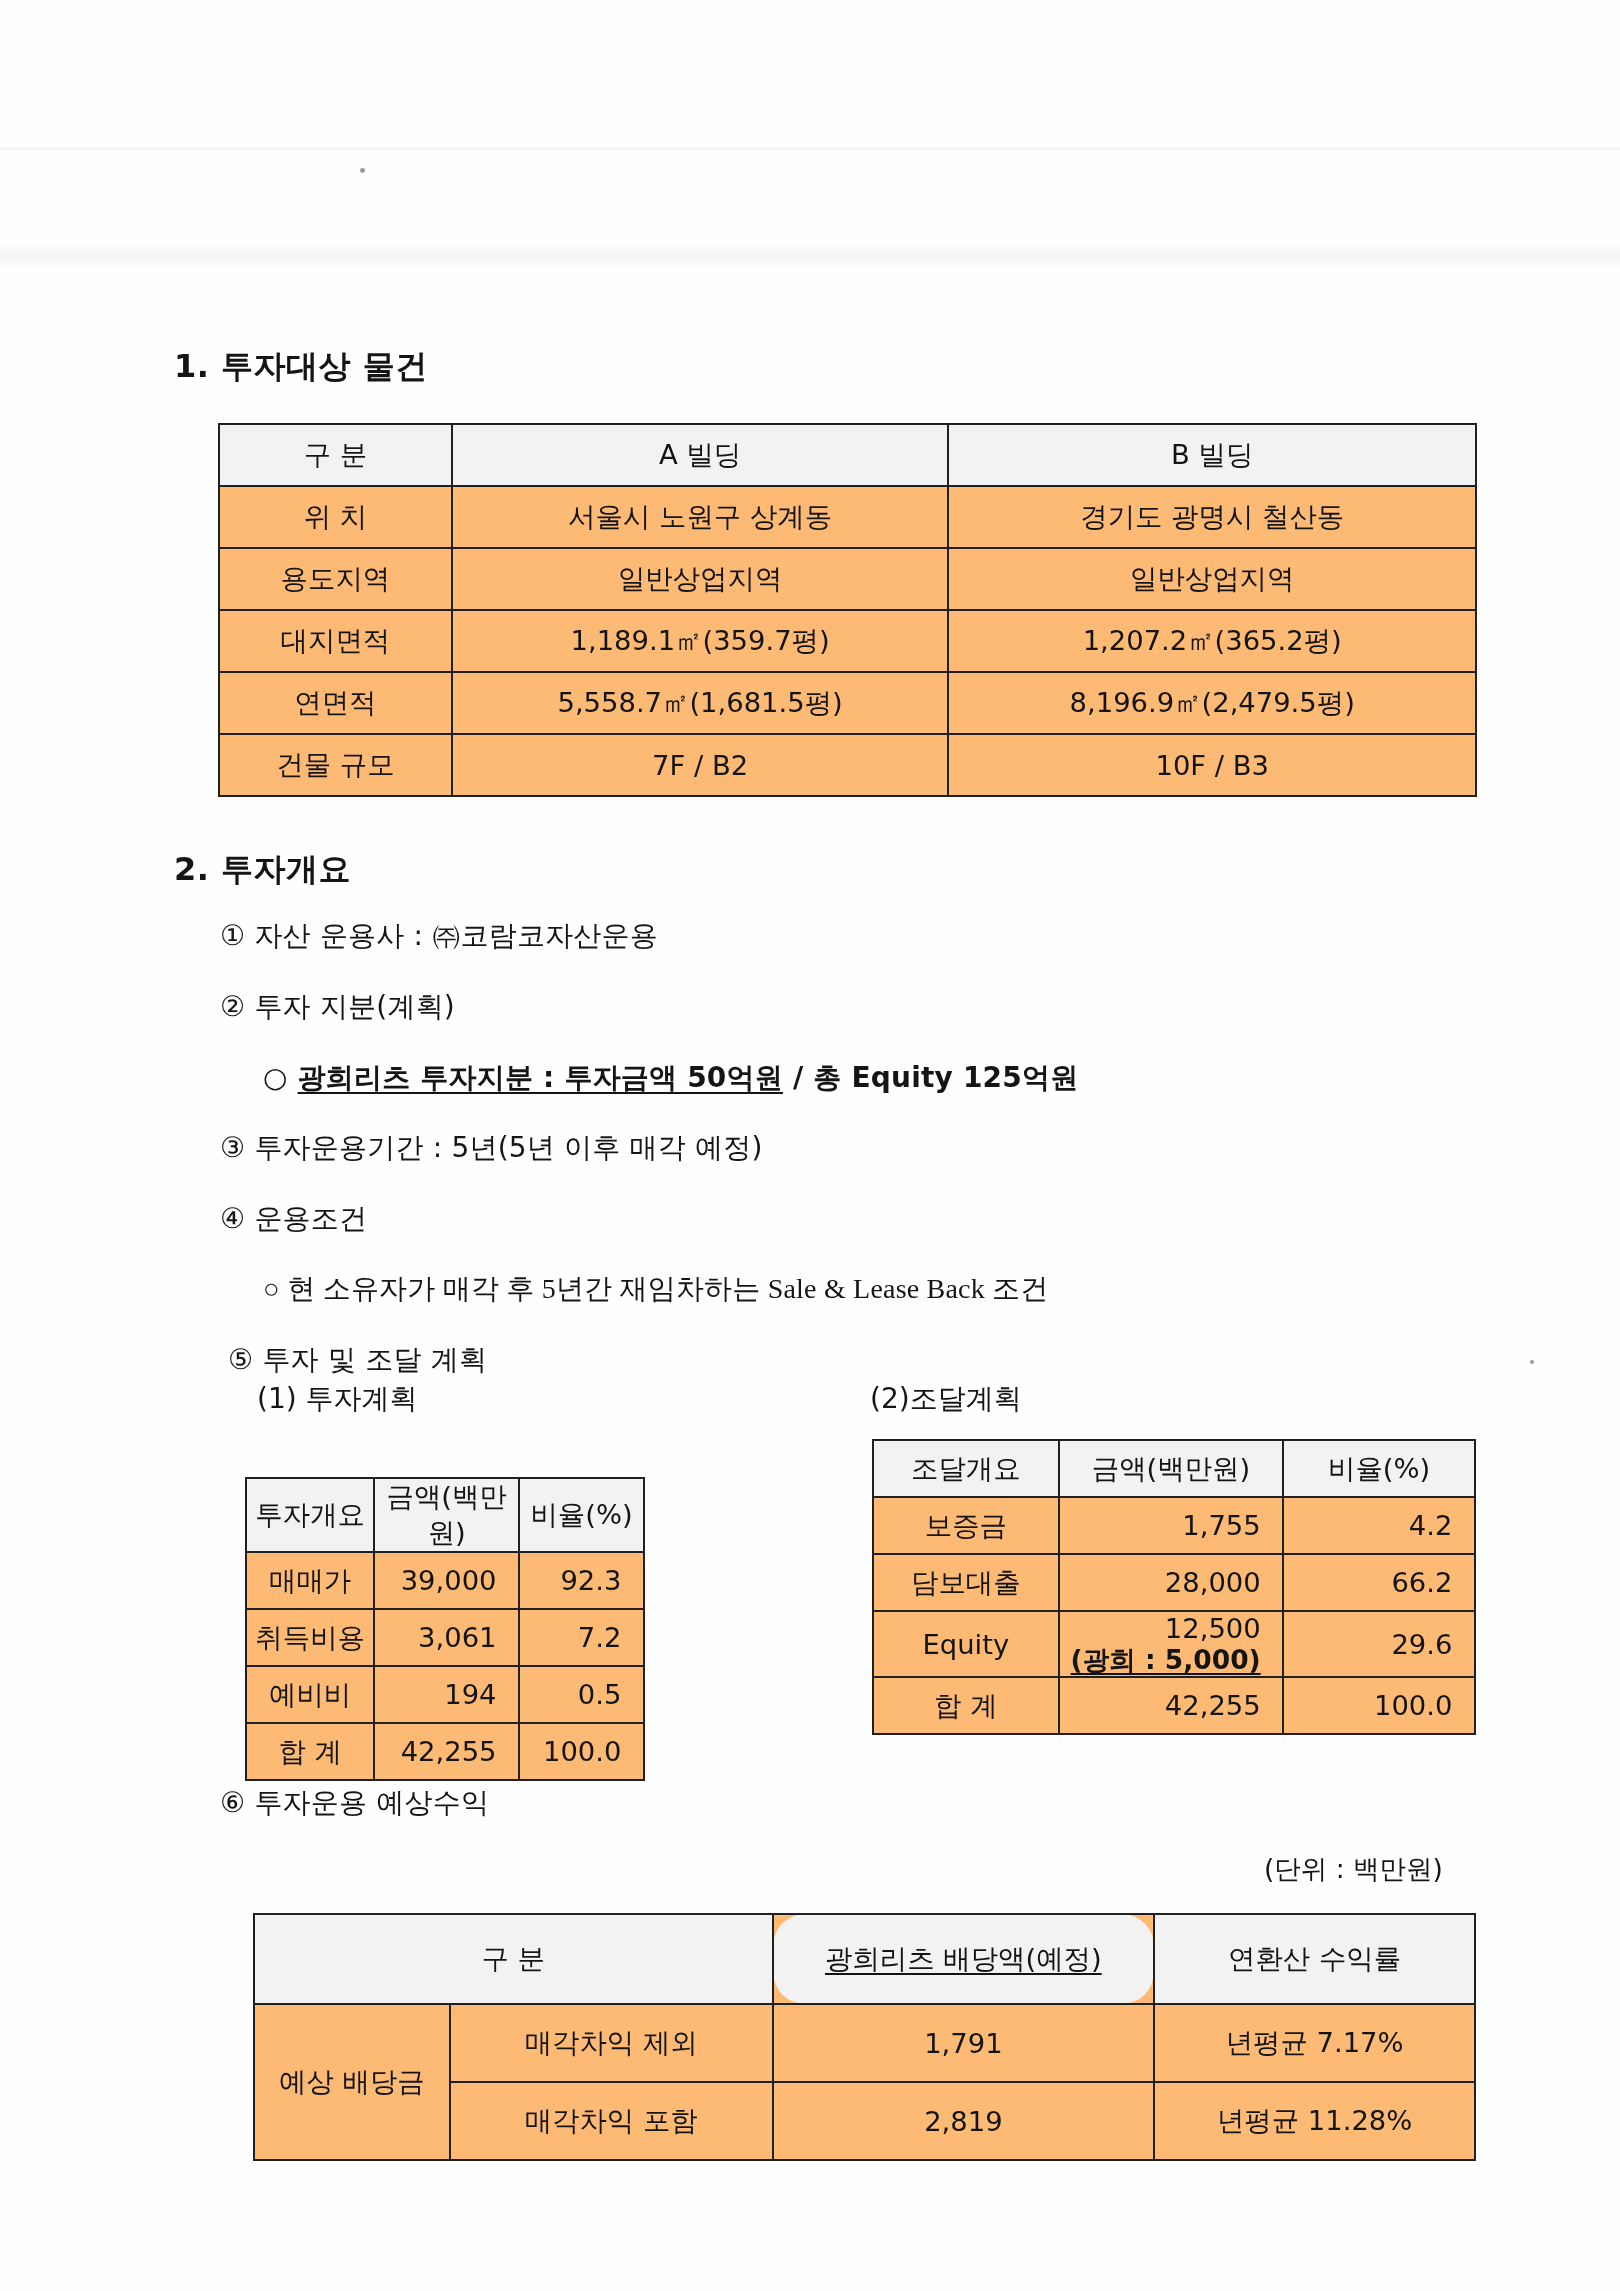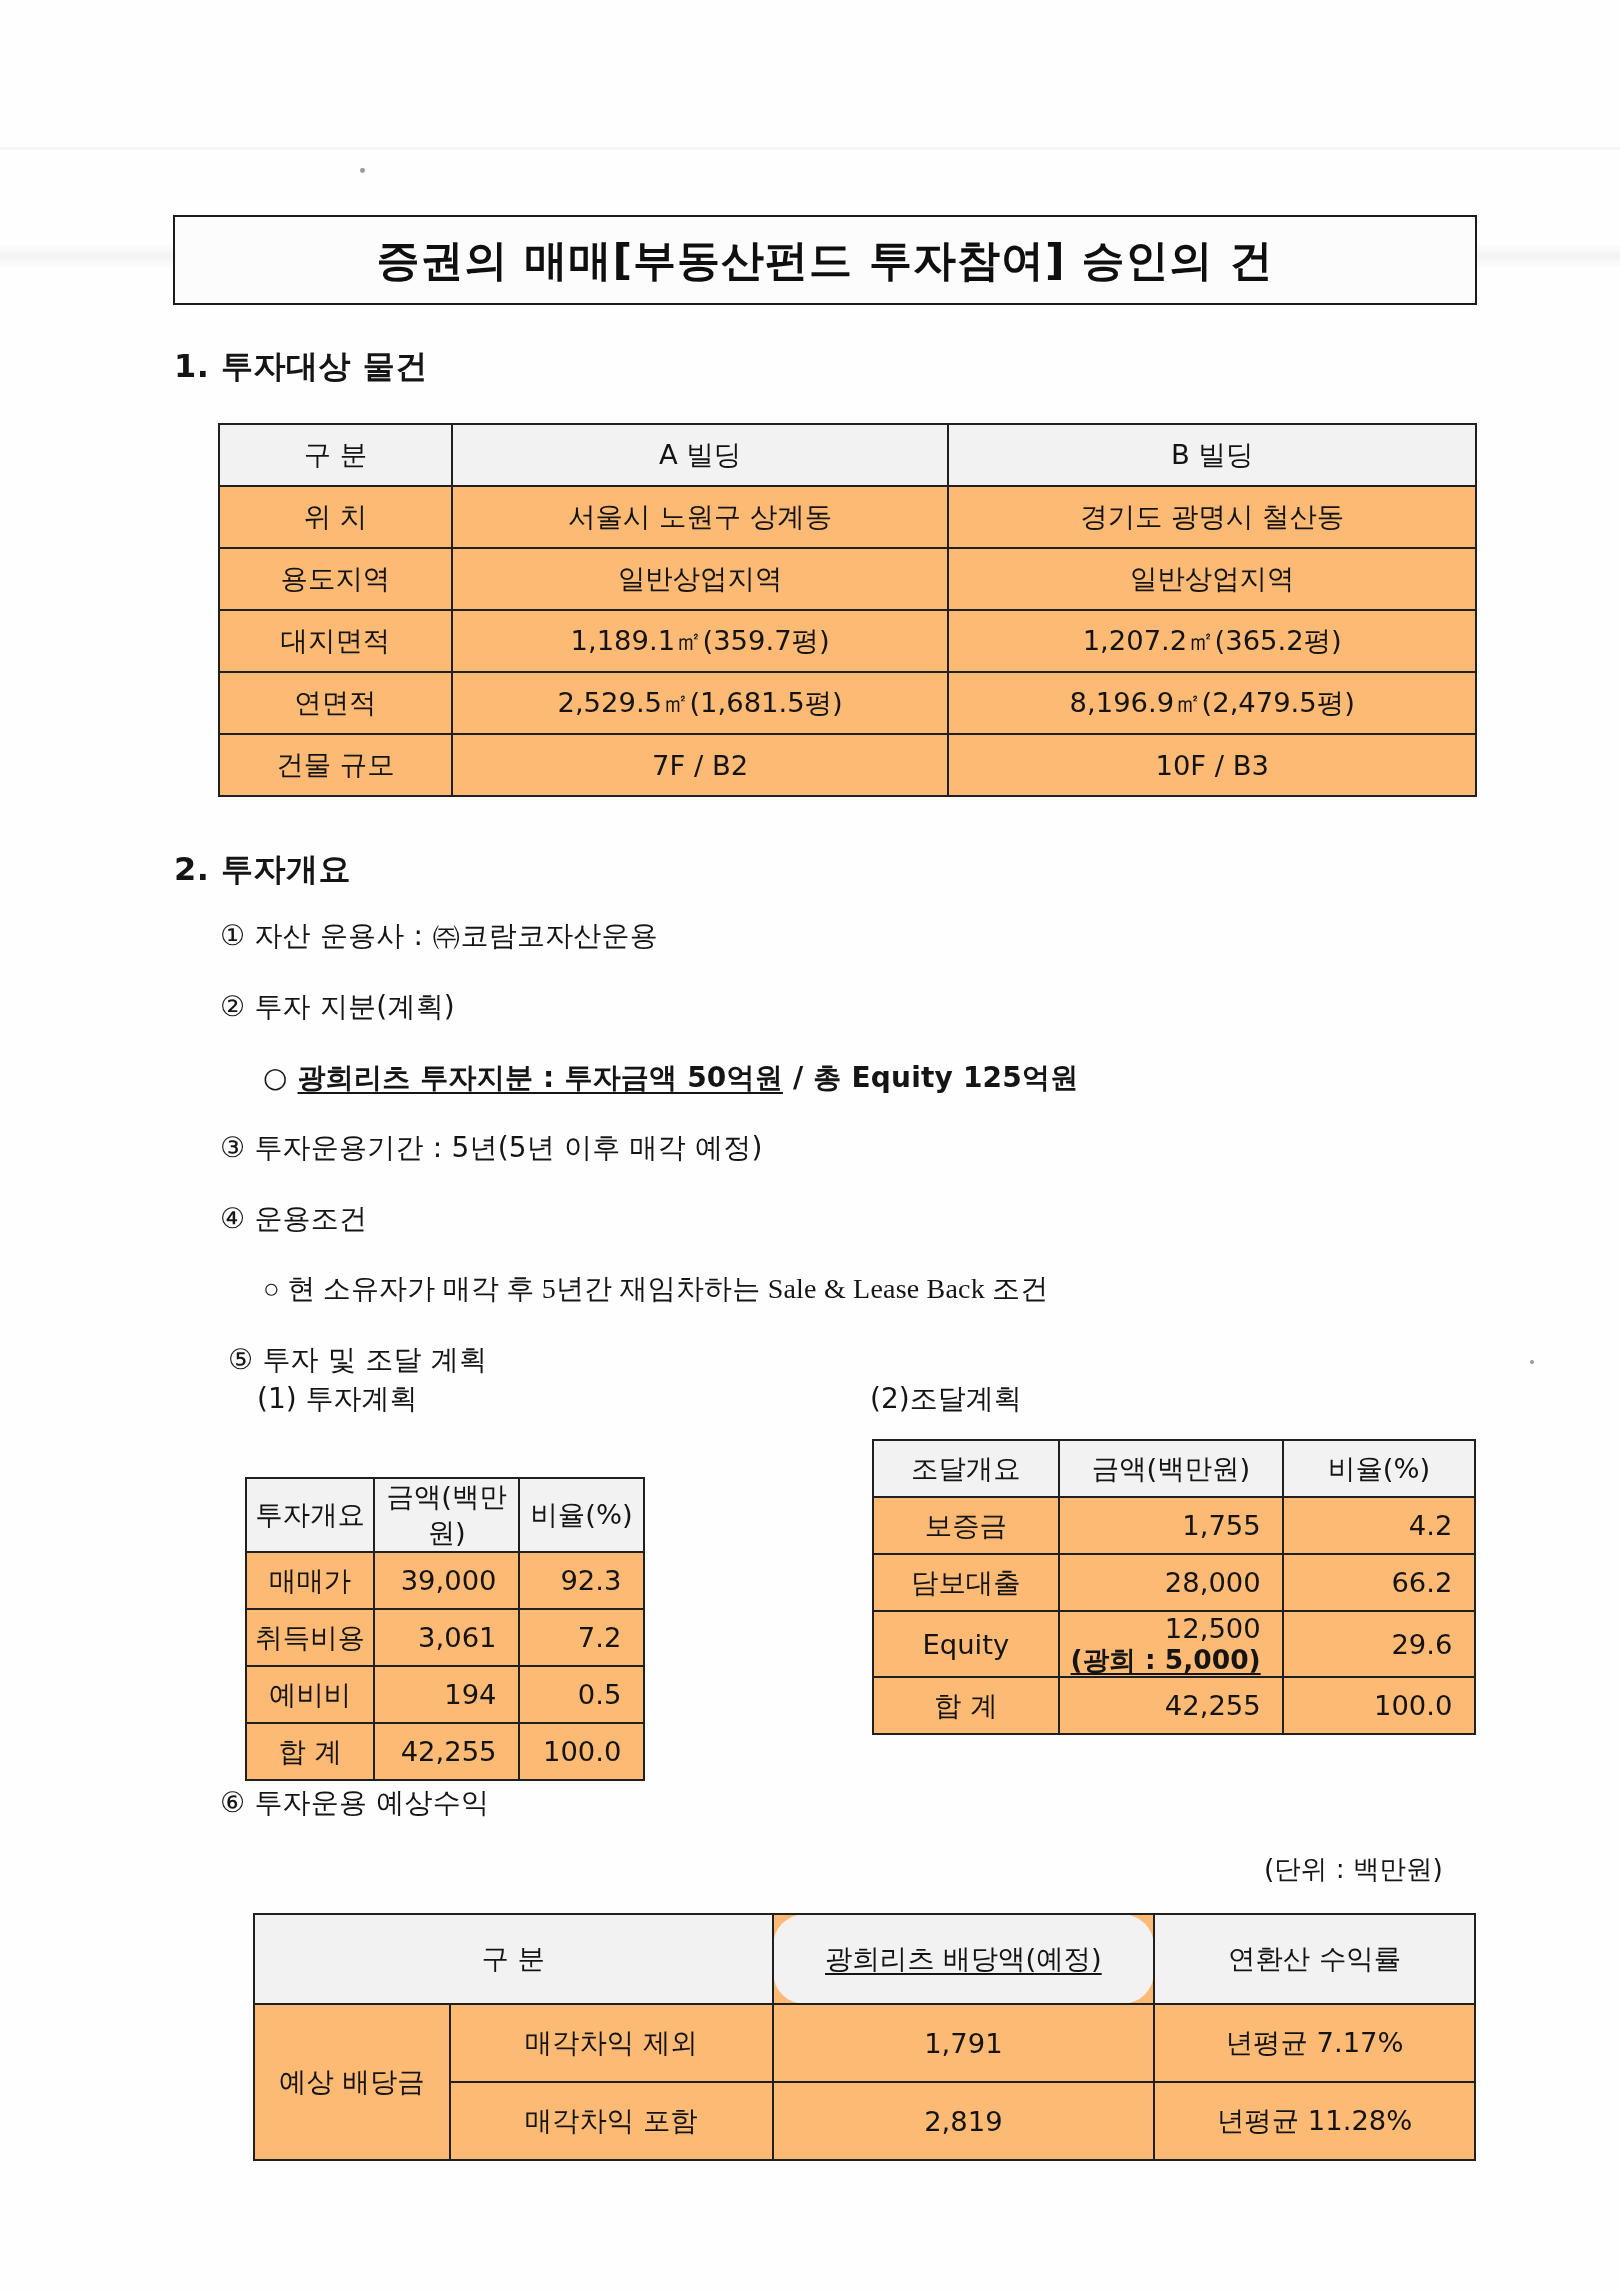--- a/index.html
+++ b/index.html
@@ -183,23 +183,20 @@
 </head>
 <body>
 
 <div class="page">
 
   <div class="scanline scan-b"></div>
   <div class="scanline scan-a"></div>
   <div class="speck" style="left:360px; top:168px; width:4.9px; height:4.9px;"></div>
   <div class="speck" style="left:1530px; top:1360px; width:3.9px; height:3.9px;"></div>
 
-  <div class="title-box">
-    <span class="title-text">증권의 매매[부동산펀드 투자참여] 승인의 건</span>
-  </div>
 
   <div class="h-section" style="left:174px; top:345px;">1. 투자대상 물건</div>
 
   <table class="doc" id="table-properties">
     <thead>
       <tr>
         <td class="c1">구 분</td>
         <td class="c2">A 빌딩</td>
         <td class="c3">B 빌딩</td>
       </tr>
@@ -215,21 +212,21 @@
         <td class="c2">일반상업지역</td>
         <td class="c3">일반상업지역</td>
       </tr>
       <tr>
         <td class="c1">대지면적</td>
         <td class="c2">1,189.1㎡(359.7평)</td>
         <td class="c3">1,207.2㎡(365.2평)</td>
       </tr>
       <tr>
         <td class="c1">연면적</td>
-        <td class="c2">2,529.5㎡(1,681.5평)</td>
+        <td class="c2">5,558.7㎡(1,681.5평)</td>
         <td class="c3">8,196.9㎡(2,479.5평)</td>
       </tr>
       <tr>
         <td class="c1">건물 규모</td>
         <td class="c2">7F / B2</td>
         <td class="c3">10F / B3</td>
       </tr>
     </tbody>
   </table>
 

